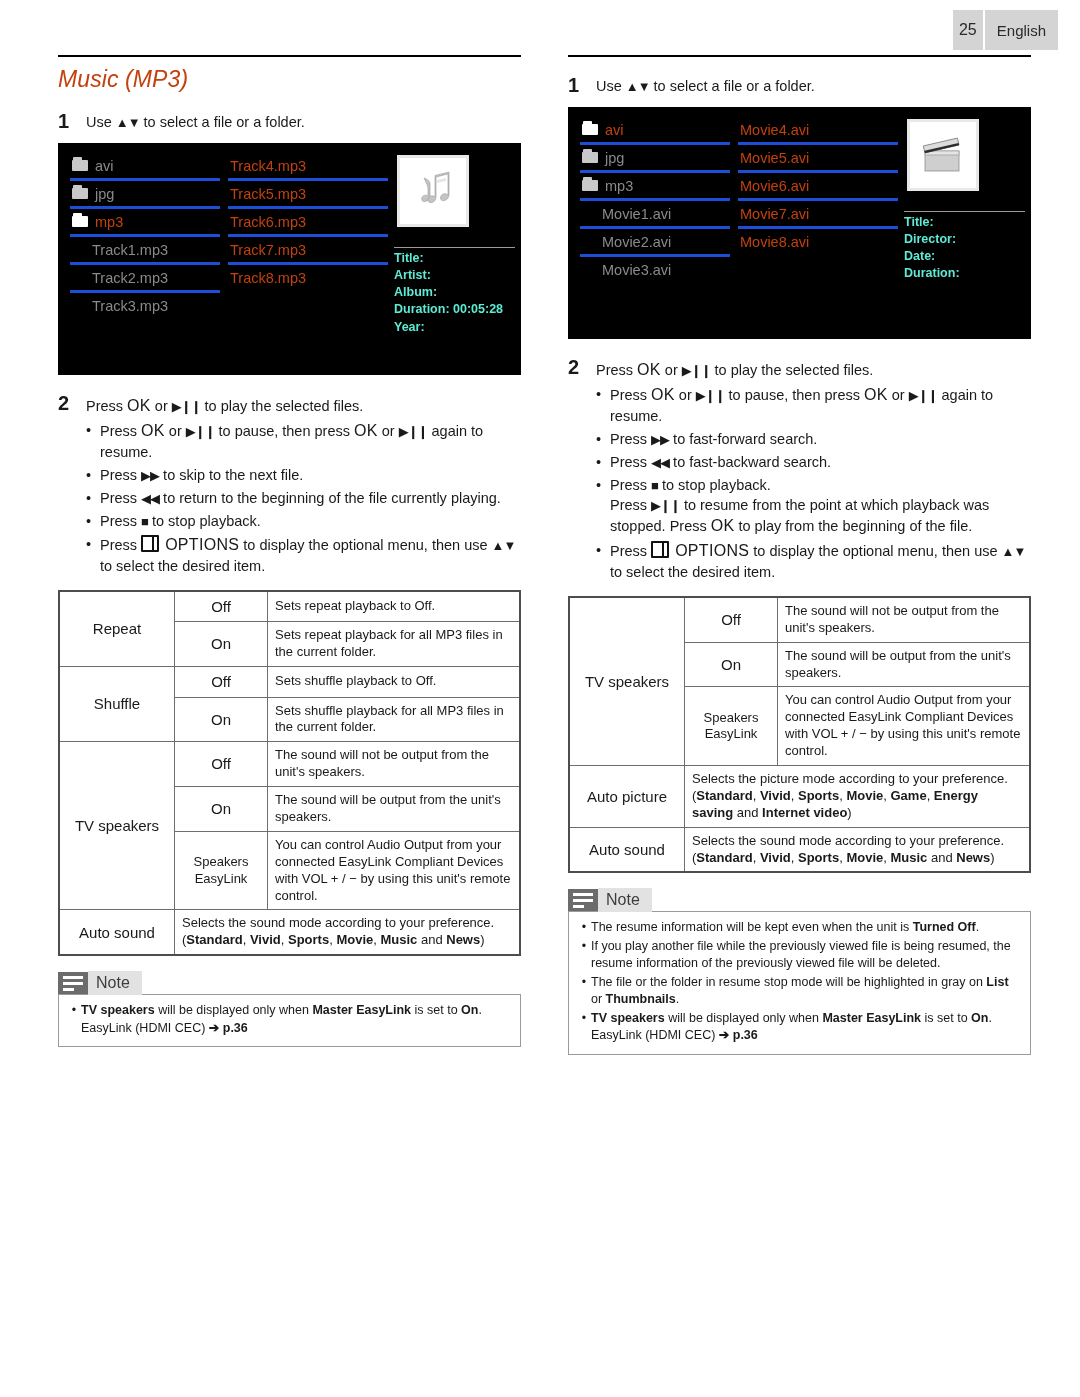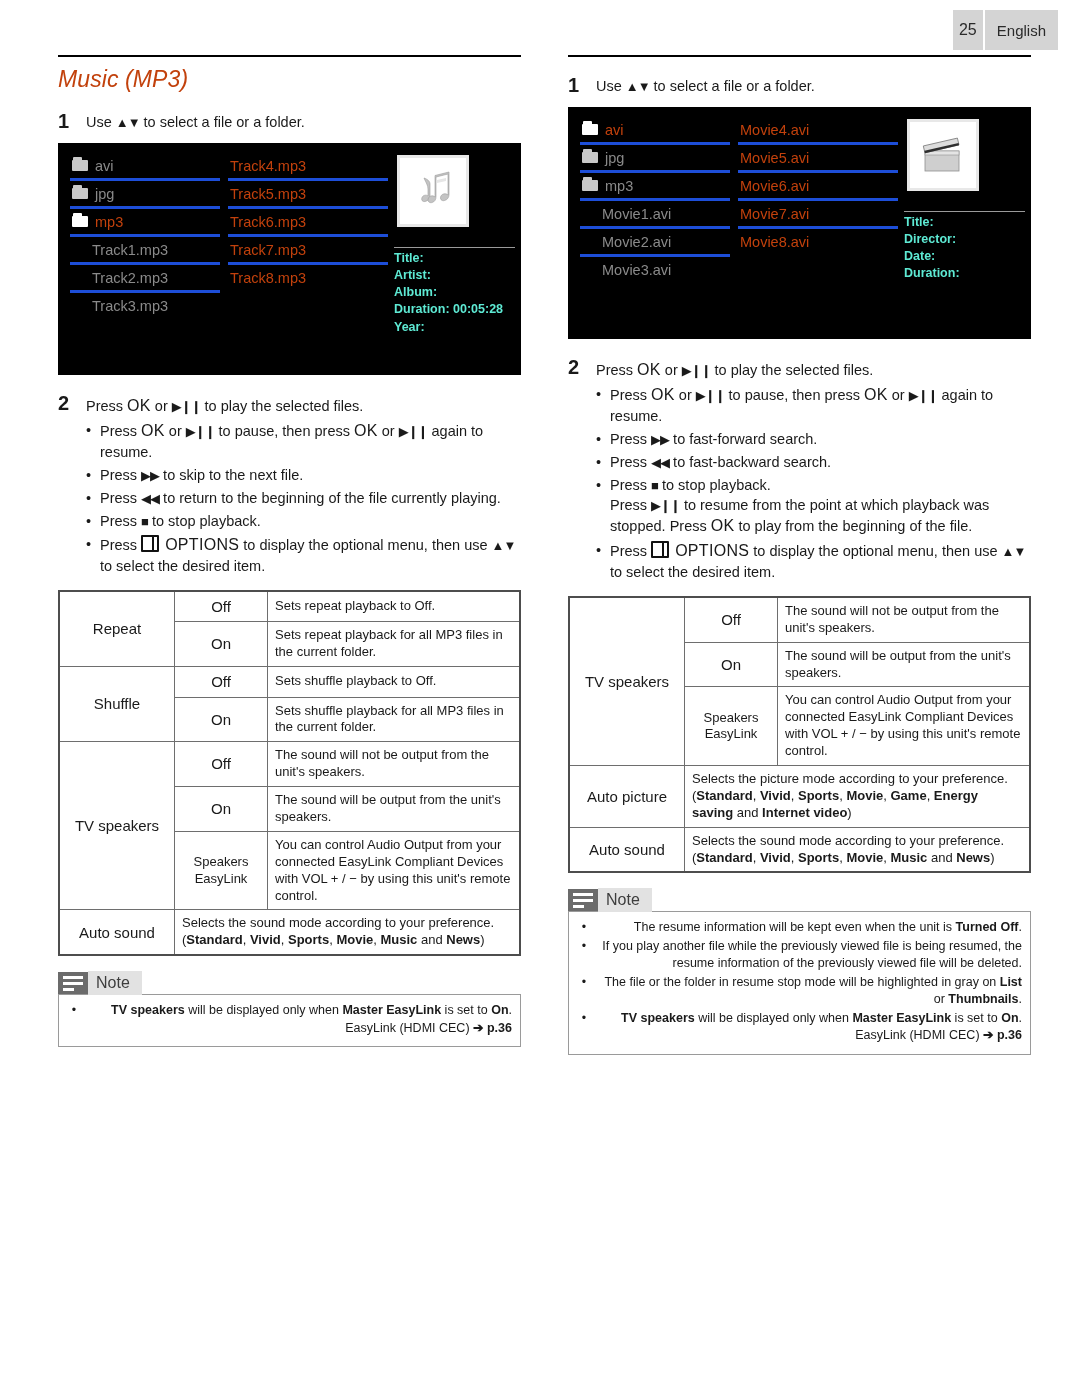--- a/index.html
+++ b/index.html
@@ -70,21 +70,21 @@
   .noteicon{width:30px;height:22px;background:#6b6b6b;position:relative;flex:0 0 30px;}
   .noteicon i{position:absolute;background:#fff;left:5px;height:3px;}
   .noteicon i:nth-child(1){top:4px;width:20px;}
   .noteicon i:nth-child(2){top:10px;width:20px;}
   .noteicon i:nth-child(3){top:16px;width:11px;}
   .notetitle{background:#e2e2e2;color:#3d3d3d;font-size:16px;padding:1px 12px 1px 8px;height:22px;
              display:flex;align-items:center;}
   .notebody{border:1px solid #9a9a9a;padding:7px 8px 8px 8px;font-size:12.5px;line-height:1.4;}
   .nb{display:flex;margin-bottom:1px;}
   .nb .dot{width:14px;flex:0 0 14px;text-align:center;}
-  .nb .bt{flex:1;text-align:right;}
+  .nb .bt{flex:1;}
   .arrow{font-weight:bold;}
 </style>
 </head>
 <body>
 
 <div class="pagehead">
   <div class="pagenum">25</div>
   <div class="langtag">English</div>
 </div>
 

